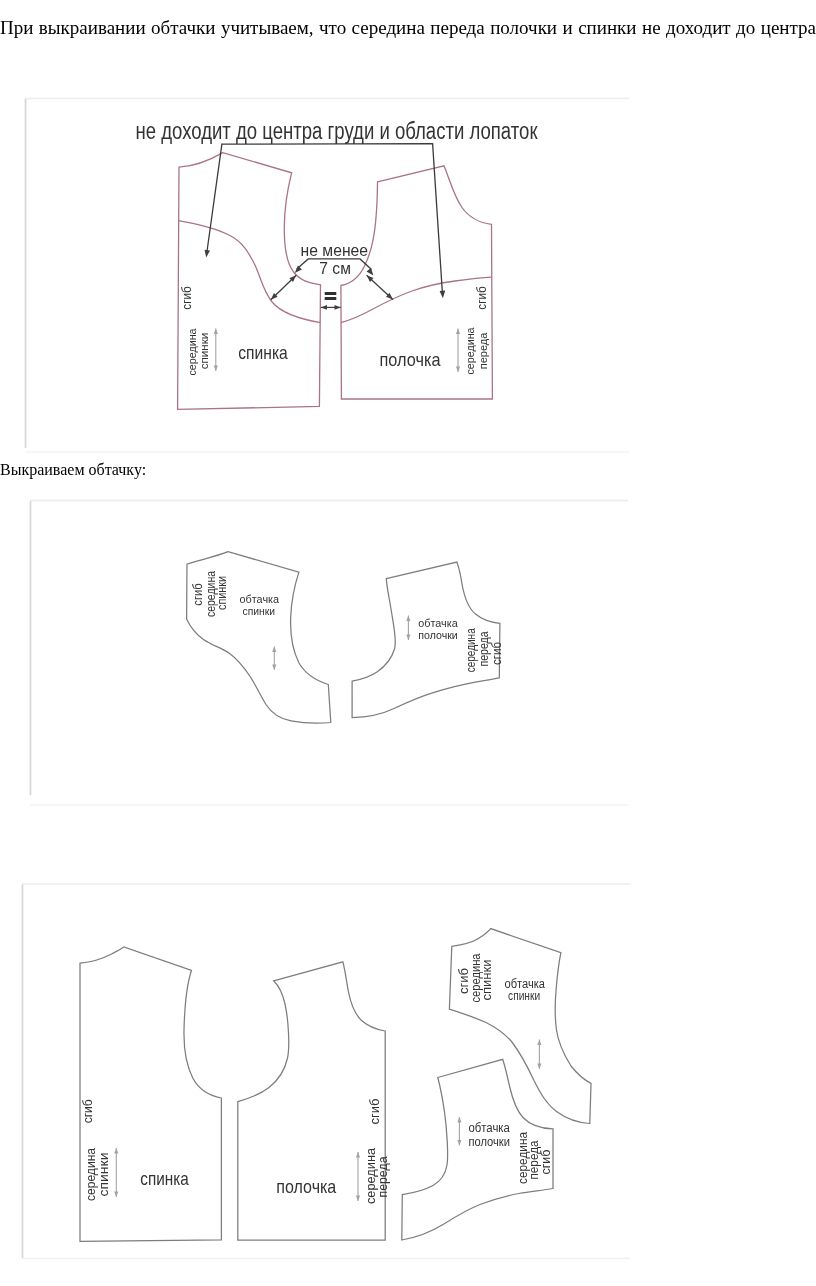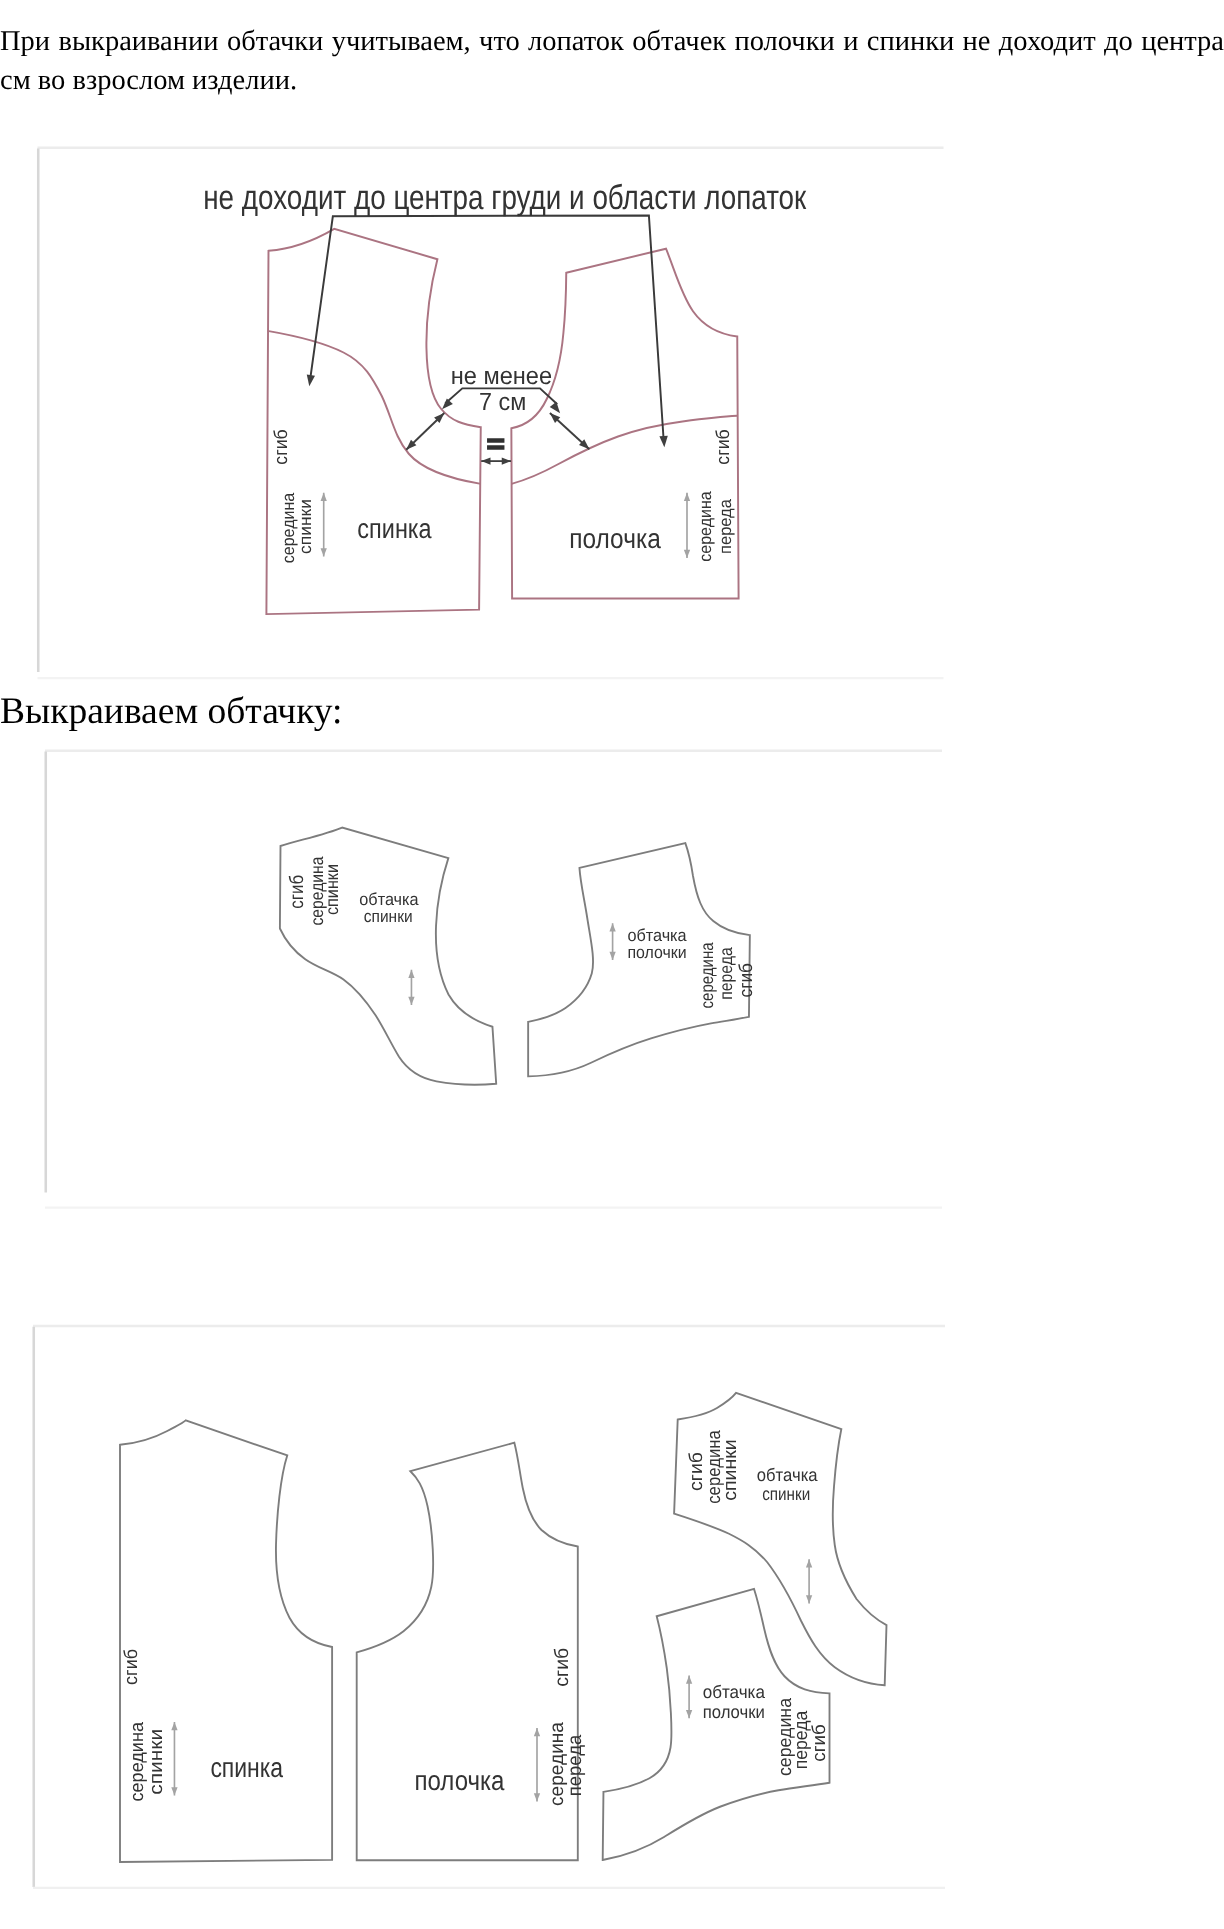--- a/index.html
+++ b/index.html
@@ -1,24 +1,23 @@
 <!DOCTYPE html>
 <html><head><meta charset="utf-8">
 <style>
 html,body{margin:0;padding:0;width:816px;height:1286px;background:#ffffff;overflow:hidden;}
 body{position:relative;font-family:"Liberation Serif",serif;color:#000;}
 .para{position:absolute;left:0;top:14.6px;width:816px;font-size:19px;line-height:26px;}
 .j{text-align:justify;text-align-last:justify;}
-.h2{position:absolute;left:0px;top:461.7px;font-size:25px;line-height:1;}
+.h2{position:absolute;left:0px;top:461.7px;font-size:16px;line-height:1;}
 svg text{font-family:"Liberation Sans",sans-serif;}
 </style></head>
 <body>
 <div class="para">
-    <div class="j">При выкраивании обтачки учитываем, что лопаток обтачек полочки и спинки не доходит до центра</div>
-    <div>см во взрослом изделии.</div>
+    <div class="j">При выкраивании обтачки учитываем, что середина переда полочки и спинки не доходит до центра</div>
   </div>
 <div class="h2">Выкраиваем обтачку:</div>
 <svg width="816" height="1286" viewBox="0 0 816 1286">
 <line x1="25" y1="98.5" x2="629" y2="98.5" stroke="#ececec" stroke-width="1.6"></line>
 <line x1="25.5" y1="99" x2="25.5" y2="448" stroke="#d7d7d7" stroke-width="1.7"></line>
 <line x1="25" y1="452" x2="629" y2="452" stroke="#f3f3f3" stroke-width="1.5"></line>
 <line x1="30" y1="500.5" x2="628" y2="500.5" stroke="#ececec" stroke-width="1.6"></line>
 <line x1="30.5" y1="501" x2="30.5" y2="795" stroke="#d7d7d7" stroke-width="1.7"></line>
 <line x1="30" y1="805" x2="628" y2="805" stroke="#f3f3f3" stroke-width="1.5"></line>
 <line x1="22" y1="884" x2="630" y2="884" stroke="#ececec" stroke-width="1.6"></line>

